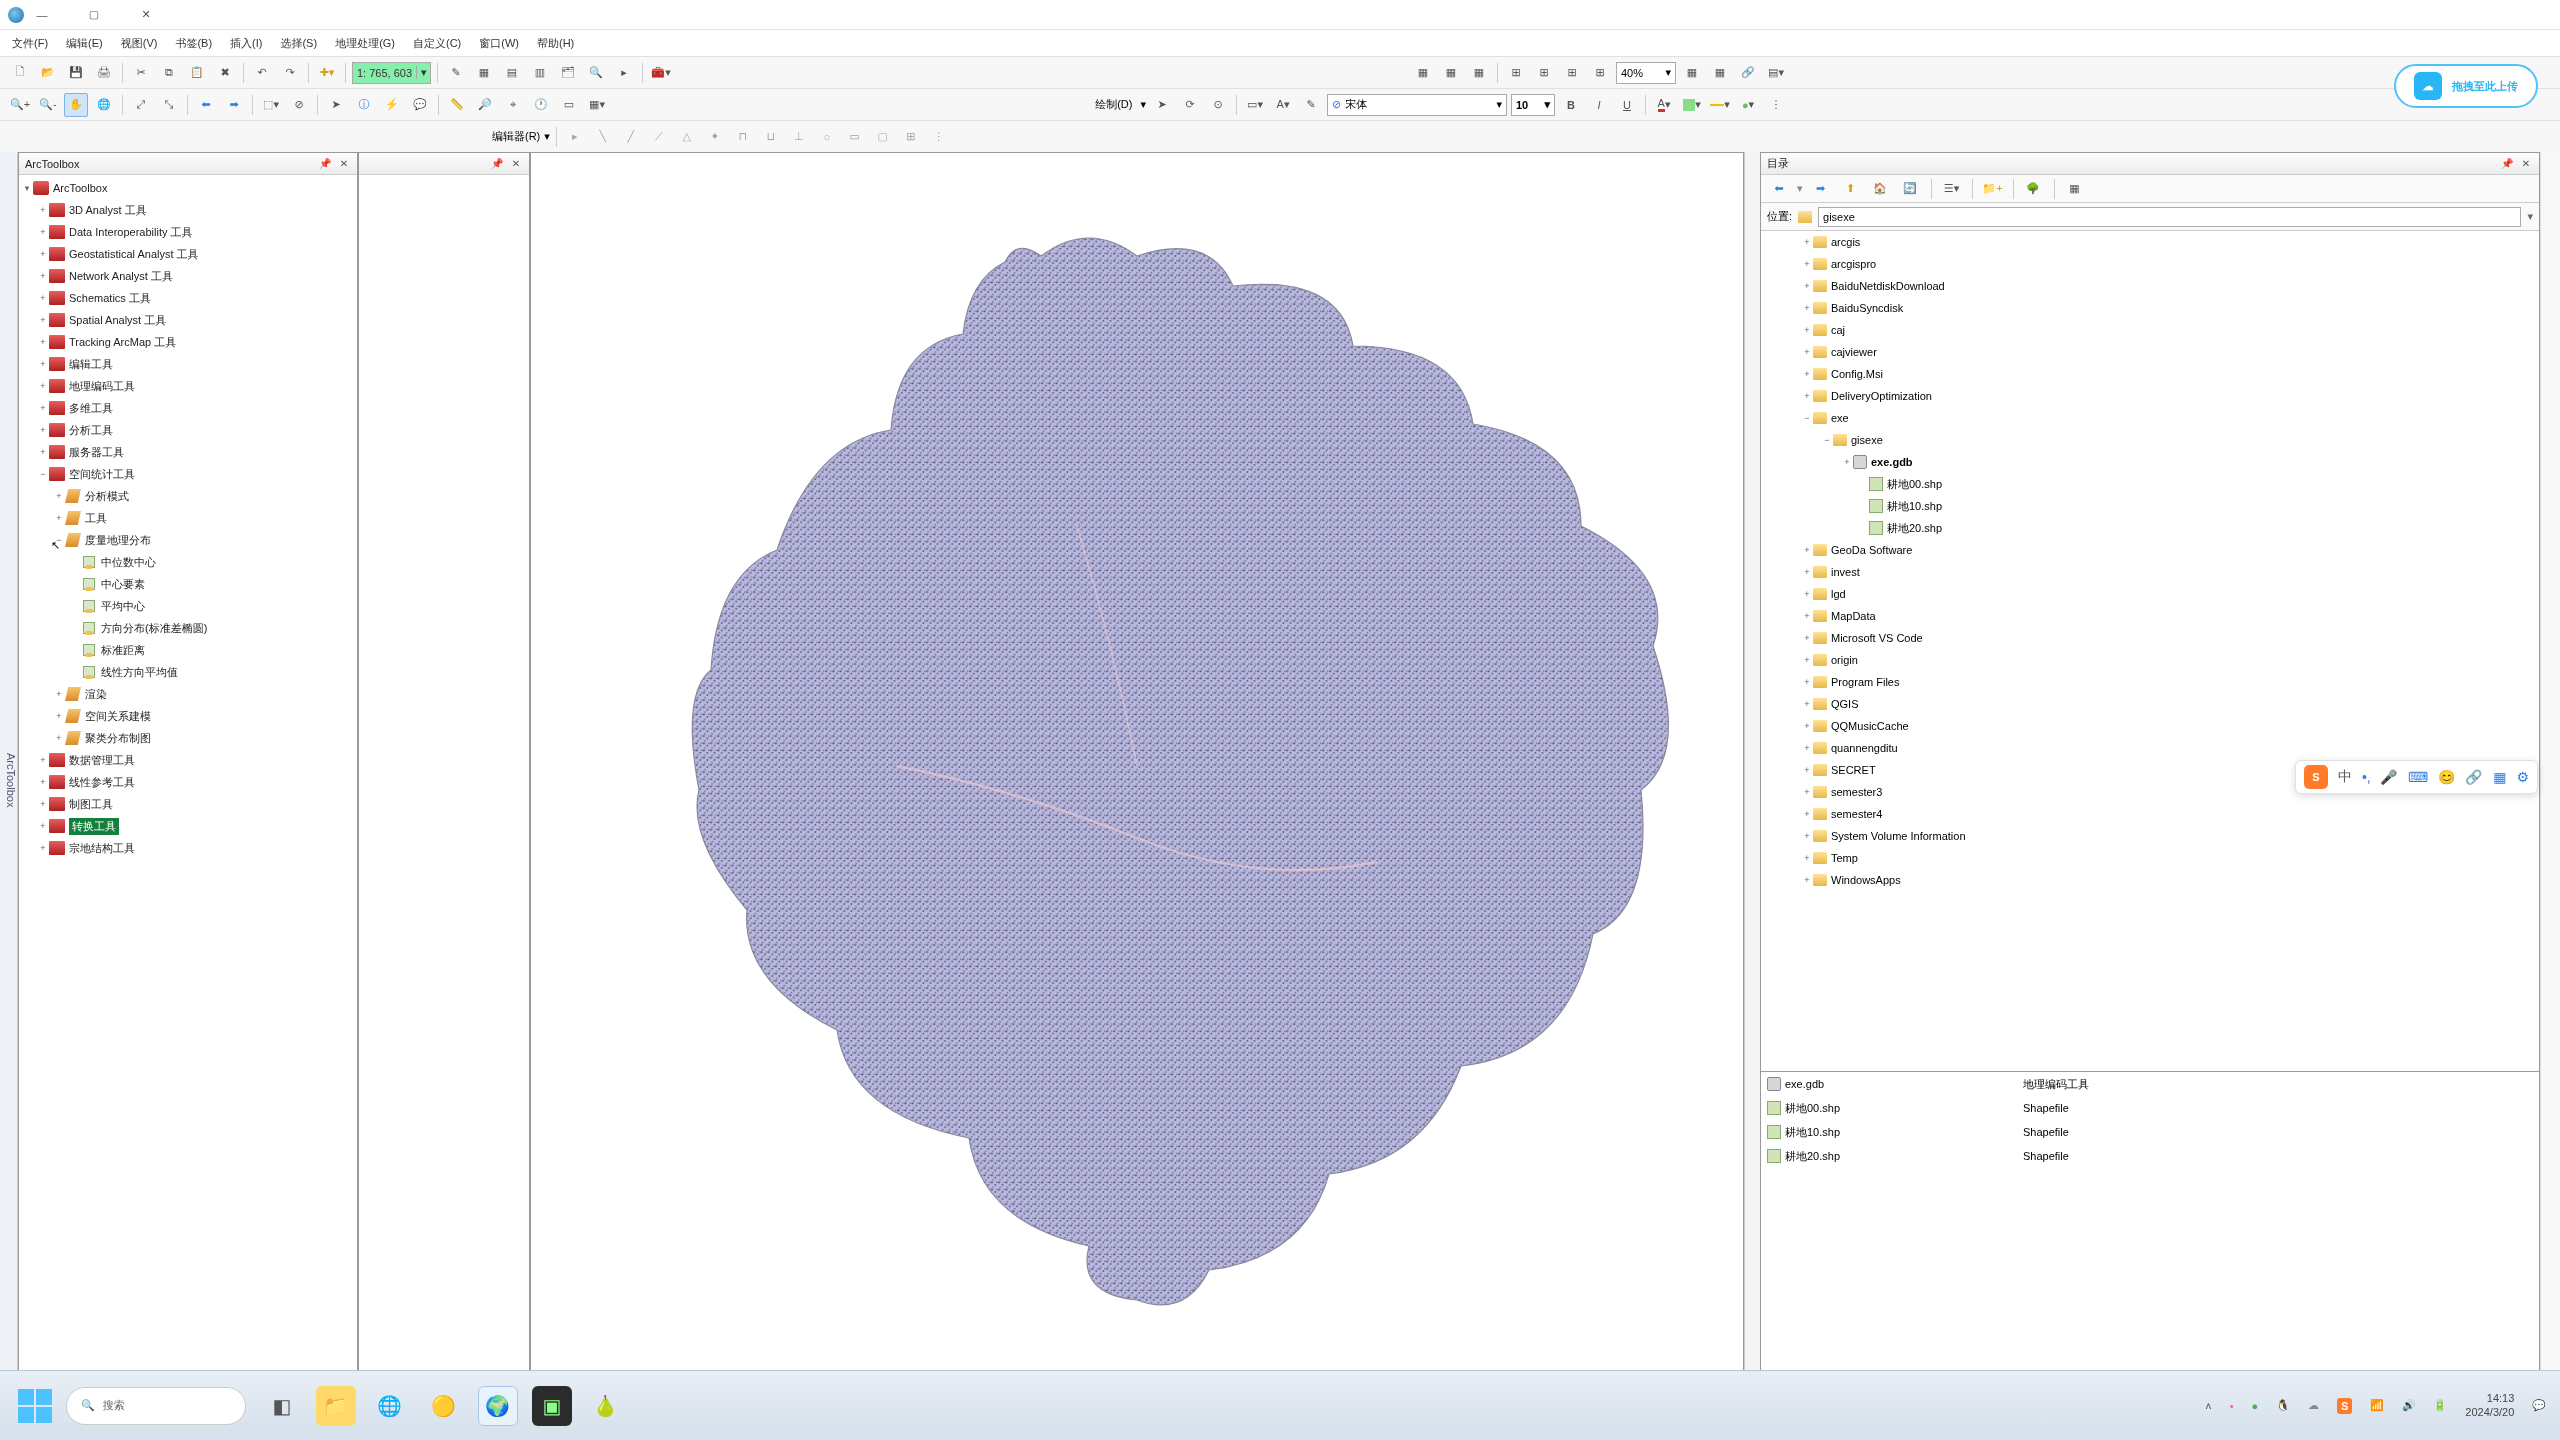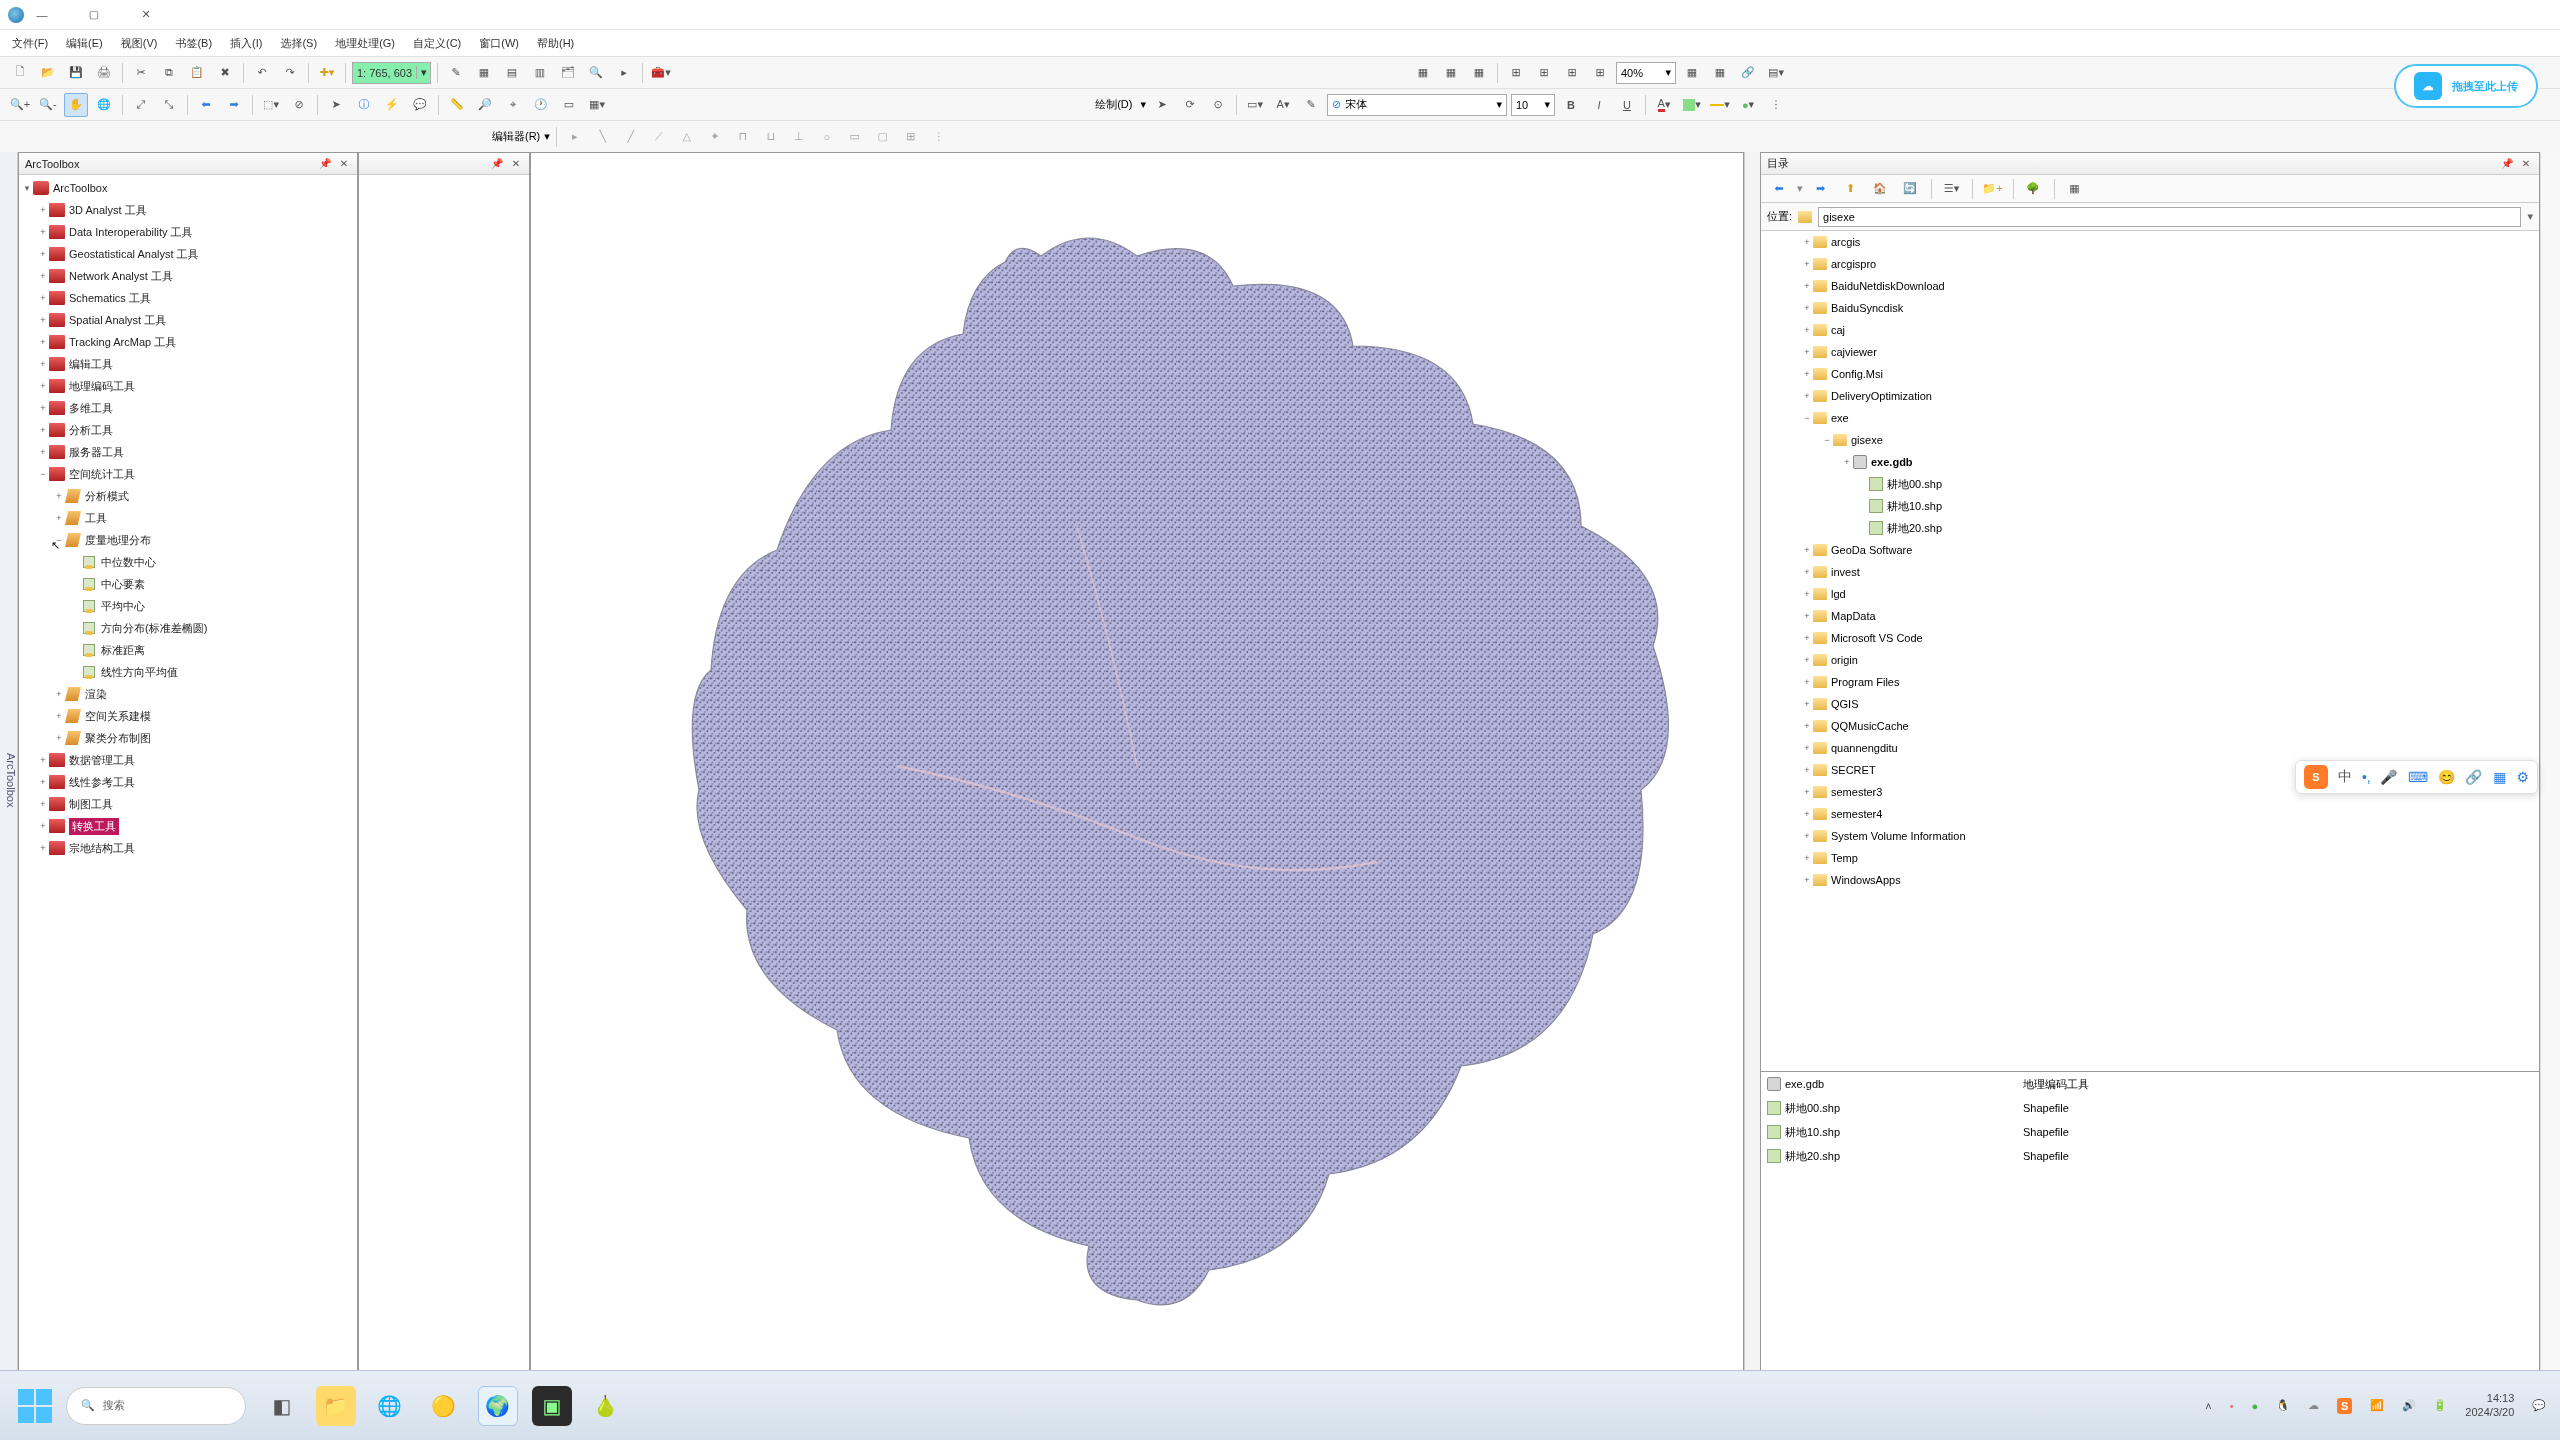--- a/index.html
+++ b/index.html
@@ -17,21 +17,21 @@
 .menubar span { color: #333; cursor: pointer; }
 
 
 .toolrow { height: 32px; display: flex; align-items: center; padding: 0 8px; gap: 4px; background: #f7f7f7; border-top: 1px solid #e0e0e0; }
 .tbtn { width: 24px; height: 24px; display: flex; align-items: center; justify-content: center; color: #555; border: 1px solid transparent; border-radius: 2px; cursor: pointer; }
 .tsep { width: 1px; height: 20px; background: #ccc; margin: 0 2px; }
 .scale-box { display: flex; align-items: center; border: 1px solid #aaa; height: 22px; background: #86efac; }
 .scale-box span { padding: 0 4px; color: #333; }
 .scale-box .arrow { width: 14px; text-align: center; border-left: 1px solid #aaa; }
 .font-select { border: 1px solid #aaa; background: #fff; height: 22px; width: 180px; padding: 0 4px; display: flex; align-items: center; justify-content: space-between; }
-.size-select { border: 1px solid #aaa; background: #fff; height: 22px; width: 44px; padding: 0 4px; display: flex; align-items: center; justify-content: space-between; }
+.size-select { border: 1px solid #aaa; background: #fff; height: 22px; width: 44px; padding: 0 4px; display: flex; align-items: center; justify-content: space-between; font-weight: bold; }
 .zoom-box { border: 1px solid #aaa; background:#fff; height:22px; width:60px; padding:0 4px; display:flex; align-items:center; justify-content:space-between; }
 .upload-btn { position: absolute; right: 22px; top: 64px; height: 44px; padding: 0 18px; border: 2px solid #4fc3f7; border-radius: 22px; display: flex; align-items: center; gap: 10px; background: #fff; color: #29b6f6; font-size: 14px; font-weight: bold; }
 .upload-btn .cloud { width: 28px; height: 28px; background: #29b6f6; border-radius: 6px; display:flex; align-items:center; justify-content:center; color:#fff; }
 
 
 .main { display: flex; height: calc(100% - 30px - 26px - 32px - 32px - 32px - 38px); }
 .side-tab { width: 18px; background: #eef2f6; border-right: 1px solid #ccc; writing-mode: vertical-rl; text-align: center; padding-top: 6px; color: #557; }
 .panel { border: 1px solid #999; background: #fff; display: flex; flex-direction: column; }
 .panel-header { height: 22px; background: linear-gradient(#fdfdfd,#ececec); border-bottom: 1px solid #ccc; display: flex; align-items: center; padding: 0 6px; }
 .panel-header .ptitle { flex: 1; color: #222; }
@@ -41,21 +41,21 @@
 
 .toolbox { width: 340px; }
 .tree-row { display: flex; align-items: center; height: 22px; white-space: nowrap; }
 .tree-row .expander { width: 12px; text-align: center; color: #666; cursor: pointer; font-size:9px; }
 .tree-row .toolbox-icon { width: 16px; height: 14px; background: linear-gradient(#e85d5d,#b02020); border-radius: 1px; margin-right: 4px; }
 .tree-row .tool-icon { width: 16px; height: 14px; margin-right: 4px; position: relative; }
 .tree-row .tool-icon::before { content: ""; position: absolute; width: 10px; height: 10px; background: #d9e8c8; border: 1px solid #8aa870; top: 1px; left: 2px; }
 .tree-row .tool-icon::after { content: ""; position: absolute; width: 8px; height: 4px; background: #f0c14b; bottom: 0; left: 4px; border-radius: 2px; }
 .tree-row .cat-icon { width: 16px; height: 14px; margin-right:4px; background: linear-gradient(#f7c36b,#d88c2a); clip-path: polygon(20% 0,100% 0,80% 100%,0 100%); }
 .tree-row .label { color: #222; }
-.tree-row.selected .label { background: #be185d; color: #fff; padding: 1px 3px; }
+.tree-row.selected .label { background: #15803d; color: #fff; padding: 1px 3px; }
 .indent1 { margin-left: 16px; }
 .indent2 { margin-left: 32px; }
 .indent3 { margin-left: 48px; }
 
 
 .toc { width: 172px; }
 
 
 .mapwrap { flex: 1; display: flex; flex-direction: column; border: 1px solid #999; }
 .map-inner { flex: 1; background: #fff; border: 6px solid #fff; position: relative; overflow: hidden; }

